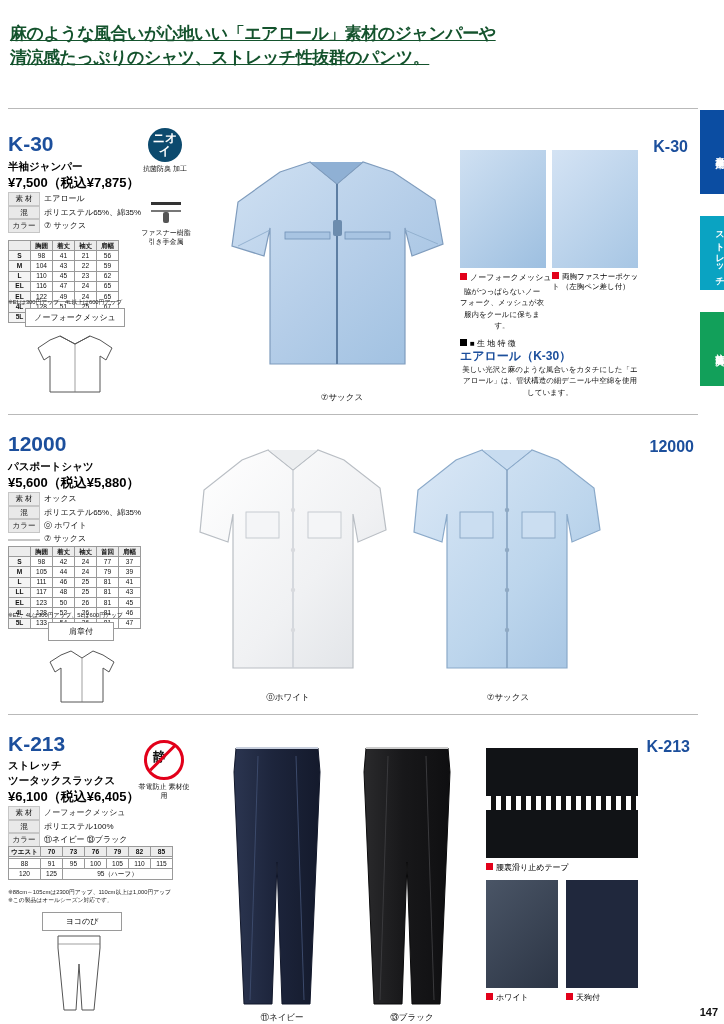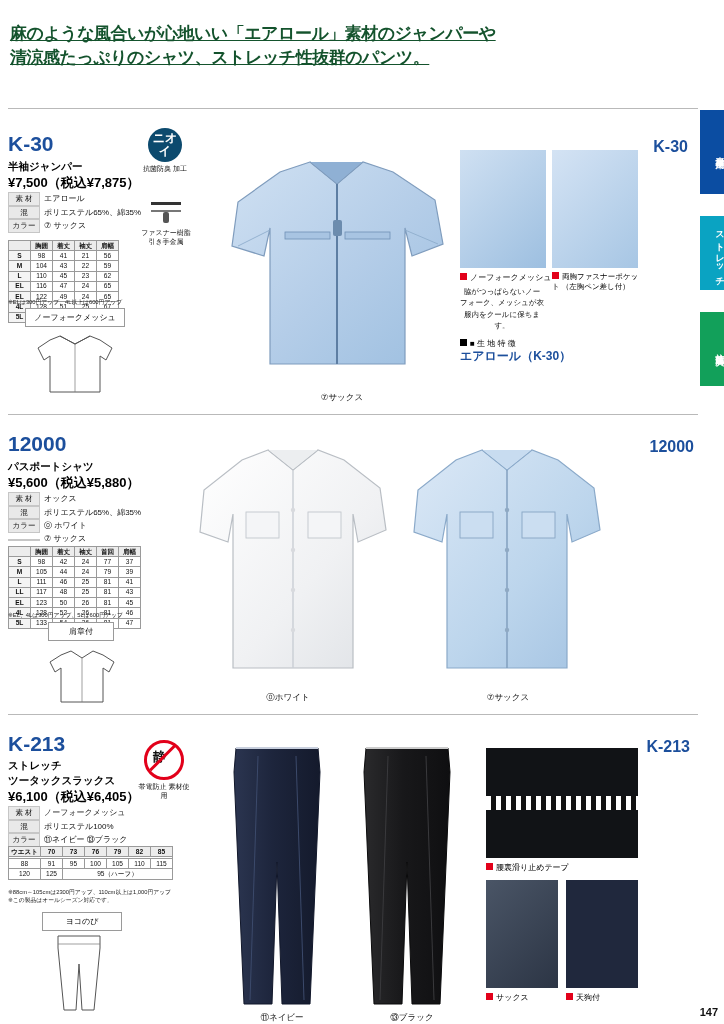--- a/index.html
+++ b/index.html
@@ -246,20 +246,21 @@
 
   <div class="photo" style="left:460px;top:150px;width:86px;height:118px;background:linear-gradient(135deg,#cfe0f2,#9dbfe0)"></div>
   <div class="photo" style="left:552px;top:150px;width:86px;height:118px;background:linear-gradient(135deg,#d4e3f4,#a7c6e4)"></div>
   <div class="pcap" style="left:460px;top:272px"><i></i><span>ノーフォークメッシュ</span></div>
   <div class="pcap" style="left:552px;top:272px;width:88px;font-size:7.5px;line-height:1.35"><i></i><span>両胸ファスナーポケット
 （左胸ペン差し付）</span></div>
   <div class="descr" style="left:460px;top:286px;width:84px">脇がつっぱらないノーフォーク、メッシュが衣服内をクールに保ちます。</div>
 
   <div class="pcap sq" style="left:460px;top:338px;font-weight:normal"><i></i><span>■ 生 地 特 徴</span></div>
   <div class="heading-blue" style="left:460px;top:348px">エアロール（K-30）</div>
+  <div class="descr" style="left:460px;top:364px;width:180px">美しい光沢と麻のような風合いをカタチにした「エアロール」は、管状構造の細デニール中空綿を使用しています。</div>
 
   <div class="code" style="top:432px">12000</div>
   <div class="code right" style="top:438px;right:30px">12000</div>
   <div class="nm" style="top:460px">パスポートシャツ</div>
   <div class="price" style="top:474px">¥5,600（税込¥5,880）</div>
 
   <div class="spec" style="top:492px">
     <div><span class="lbl">素 材</span><span>オックス</span></div>
     <div><span class="lbl">混   </span><span>ポリエステル65%、綿35%</span></div>
     <div><span class="lbl">カラー</span><span>⓪ ホワイト</span></div>
@@ -472,19 +473,19 @@
     <path d="M74 14 L82 258" stroke="#3a3a3d" stroke-width="1"></path>
   </svg>
   <div class="cap" style="left:352px;top:1012px"><span>⑬ブラック</span></div>
 
   <div class="photo blk" style="left:486px;top:748px;width:152px;height:110px">
     <div style="position:absolute;left:0;top:48px;width:152px;height:14px;background:repeating-linear-gradient(90deg,#fff 0 5px,#111 5px 10px);"></div>
   </div>
   <div class="pcap" style="left:486px;top:862px"><i></i><span>腰裏滑り止めテープ</span></div>
 
   <div class="photo" style="left:486px;top:880px;width:72px;height:108px;background:linear-gradient(135deg,#4a5566,#2c3545)"></div>
-  <div class="pcap" style="left:486px;top:992px"><i></i><span>サックス</span></div>
+  <div class="pcap" style="left:486px;top:992px"><i></i><span>ホワイト</span></div>
 
   <div class="photo navy" style="left:566px;top:880px;width:72px;height:108px"></div>
   <div class="pcap" style="left:566px;top:992px"><i></i><span>天狗付</span></div>
 
   <div class="pageno">147</div>
 </div>
 
 </body></html>

